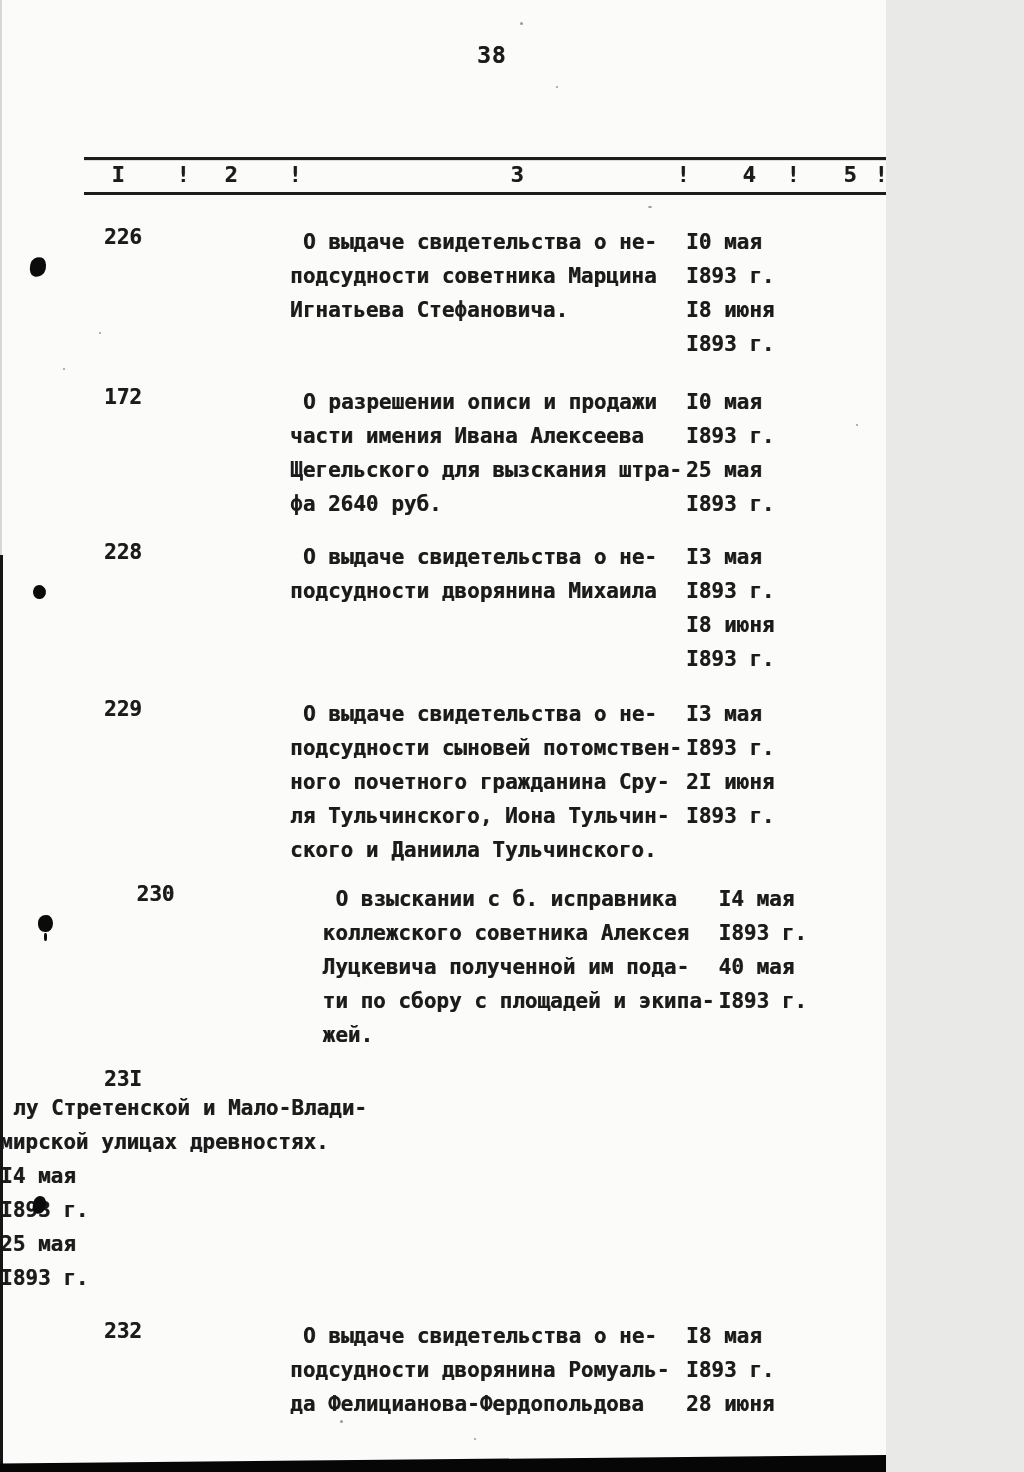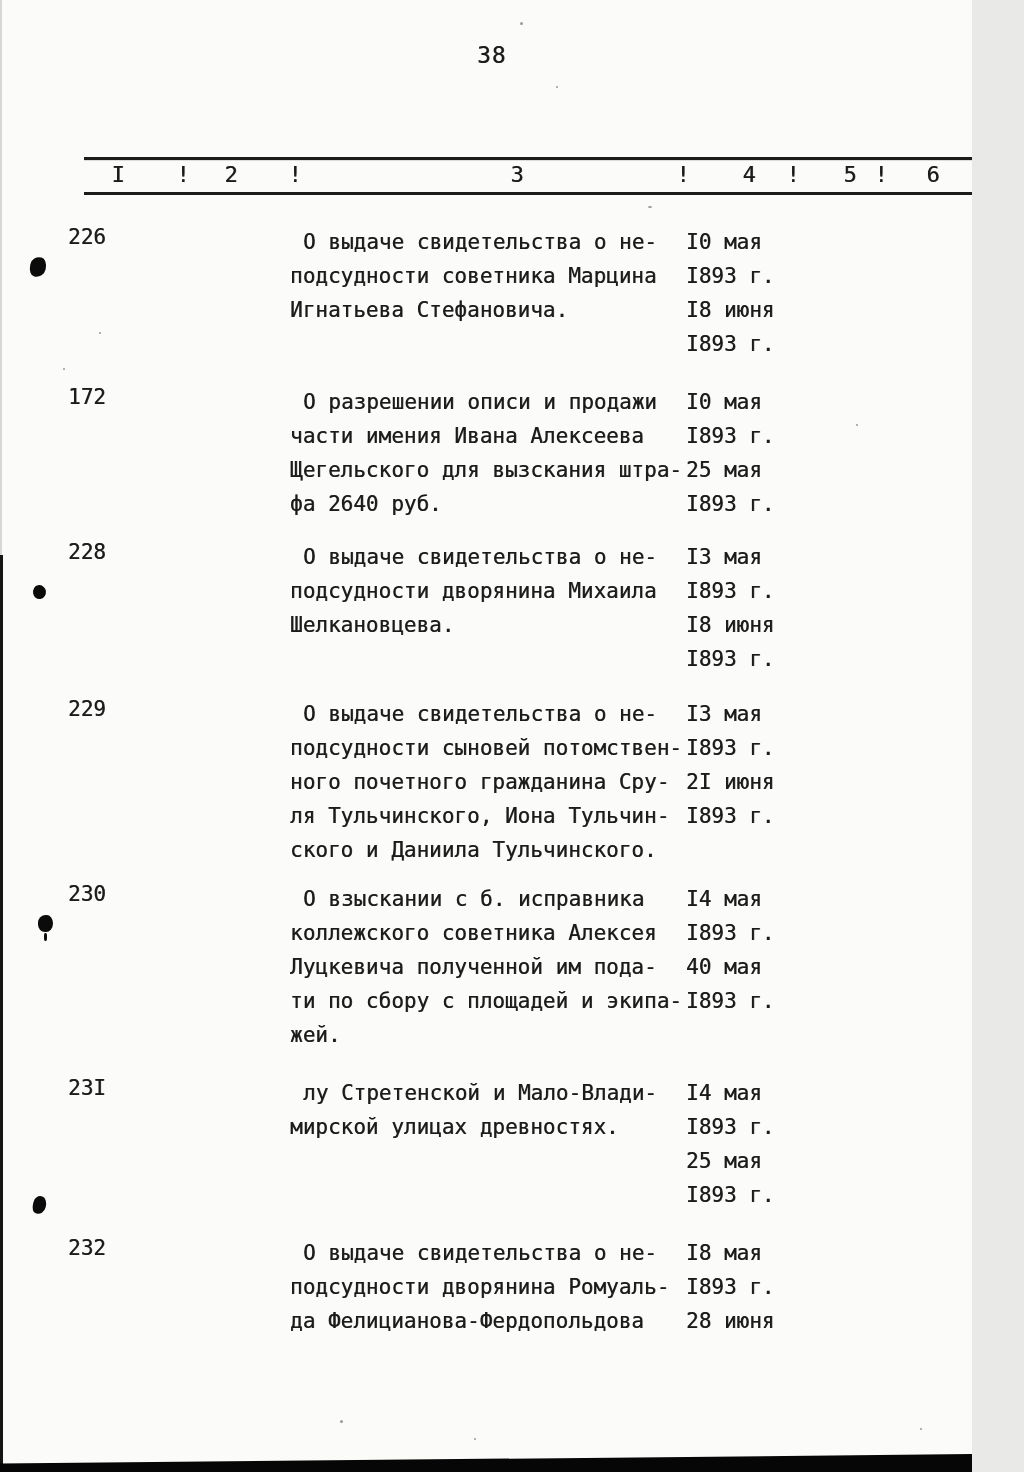--- a/index.html
+++ b/index.html
@@ -1,20 +1,20 @@
 <!DOCTYPE html>
 <html><head>
 <meta charset="utf-8">
 <style>
   html,body{margin:0;padding:0;}
   body{width:1024px;height:1472px;overflow:hidden;background:#e9e9e7;}
   .page{
-    position:relative;width:972px;height:1472px;background:#fbfbf9;
+    position:relative;width:886px;height:1472px;background:#fbfbf9;
     font-family:"DejaVu Sans Mono","Liberation Mono",monospace;
-    color:#1b1b1b;overflow:hidden;
+    color:#1b1b1b;overflow:hidden;font-weight:bold;
   }
   .txt{text-shadow:0.5px 0 0 rgba(26,26,26,0.72);}
   .page-number{position:absolute;left:477px;top:42px;font-size:23px;letter-spacing:1px;}
   
   .rule-top{position:absolute;left:84px;top:157px;width:922px;height:3px;background:#1c1c1c;box-shadow:0 1px 0 rgba(0,0,0,.12);}
   .rule-bottom{position:absolute;left:84px;top:192px;width:905px;height:3px;background:#1c1c1c;}
   .header-band{position:absolute;left:0;top:158px;width:100%;height:34px;font-size:22px;}
   .header-cell{position:absolute;top:0;height:34px;line-height:34px;transform:translateX(-50%);}
   .header-cell:nth-child(1){left:118px;}
   .header-cell:nth-child(2){left:183px;}
@@ -27,23 +27,23 @@
   .header-cell:nth-child(9){left:850px;}
   .header-cell:nth-child(10){left:881px;}
   .header-cell:nth-child(11){left:933px;}
   
   .entries{position:absolute;left:0;top:225px;width:100%;font-size:21px;}
   .entry{display:flex;align-items:flex-start;}
   .entry:nth-of-type(1){margin-bottom:24px;}
   .entry:nth-of-type(2){margin-bottom:19px;}
   .entry:nth-of-type(3){margin-bottom:21px;}
   .entry:nth-of-type(4){margin-bottom:15px;}
-  .entry:nth-of-type(5){margin-bottom:24px;}
-  .entry:nth-of-type(6){margin-bottom:24px;}
-  .entry-no{width:290px;padding-left:68px;box-sizing:border-box;}
+  .entry:nth-of-type(5){margin-bottom:15px;justify-content:center;}
+  .entry:nth-of-type(6){margin-bottom:24px;flex-direction:column;}
+  .entry-no{width:290px;padding-left:104px;box-sizing:border-box;}
   .entry-desc{width:396px;}
   .entry-dates{width:135px;}
   .line{height:34px;line-height:34px;white-space:nowrap;}
   .entry-desc .line:first-child{text-indent:13px;}
   
   .blot{position:absolute;background:#0b0b0b;}
   .blot-1{left:30px;top:257px;width:16px;height:20px;border-radius:58% 42% 62% 38%/45% 55% 48% 52%;transform:rotate(12deg);}
   .blot-2{left:33px;top:585px;width:13px;height:14px;border-radius:45% 55% 52% 48%/55% 48% 52% 45%;transform:rotate(-8deg);}
   .blot-3{left:38px;top:915px;width:15px;height:17px;border-radius:55% 45% 50% 50%/48% 52% 55% 45%;}
   .blot-3-tail{left:44px;top:933px;width:3px;height:8px;border-radius:40%;}
@@ -108,21 +108,20 @@
           <div class="line">25 мая</div>
           <div class="line">I893 г.</div>
         </div>
     </article>
 
     <article class="entry">
       <div class="entry-no">228</div>
       <div class="entry-desc">
           <div class="line">О выдаче свидетельства о не-</div>
           <div class="line">подсудности дворянина Михаила</div>
-          <div class="line">Шелкановцева.</div>
         </div>
       <div class="entry-dates">
           <div class="line">I3 мая</div>
           <div class="line">I893 г.</div>
           <div class="line">I8 июня</div>
           <div class="line">I893 г.</div>
         </div>
     </article>
 
     <article class="entry">

